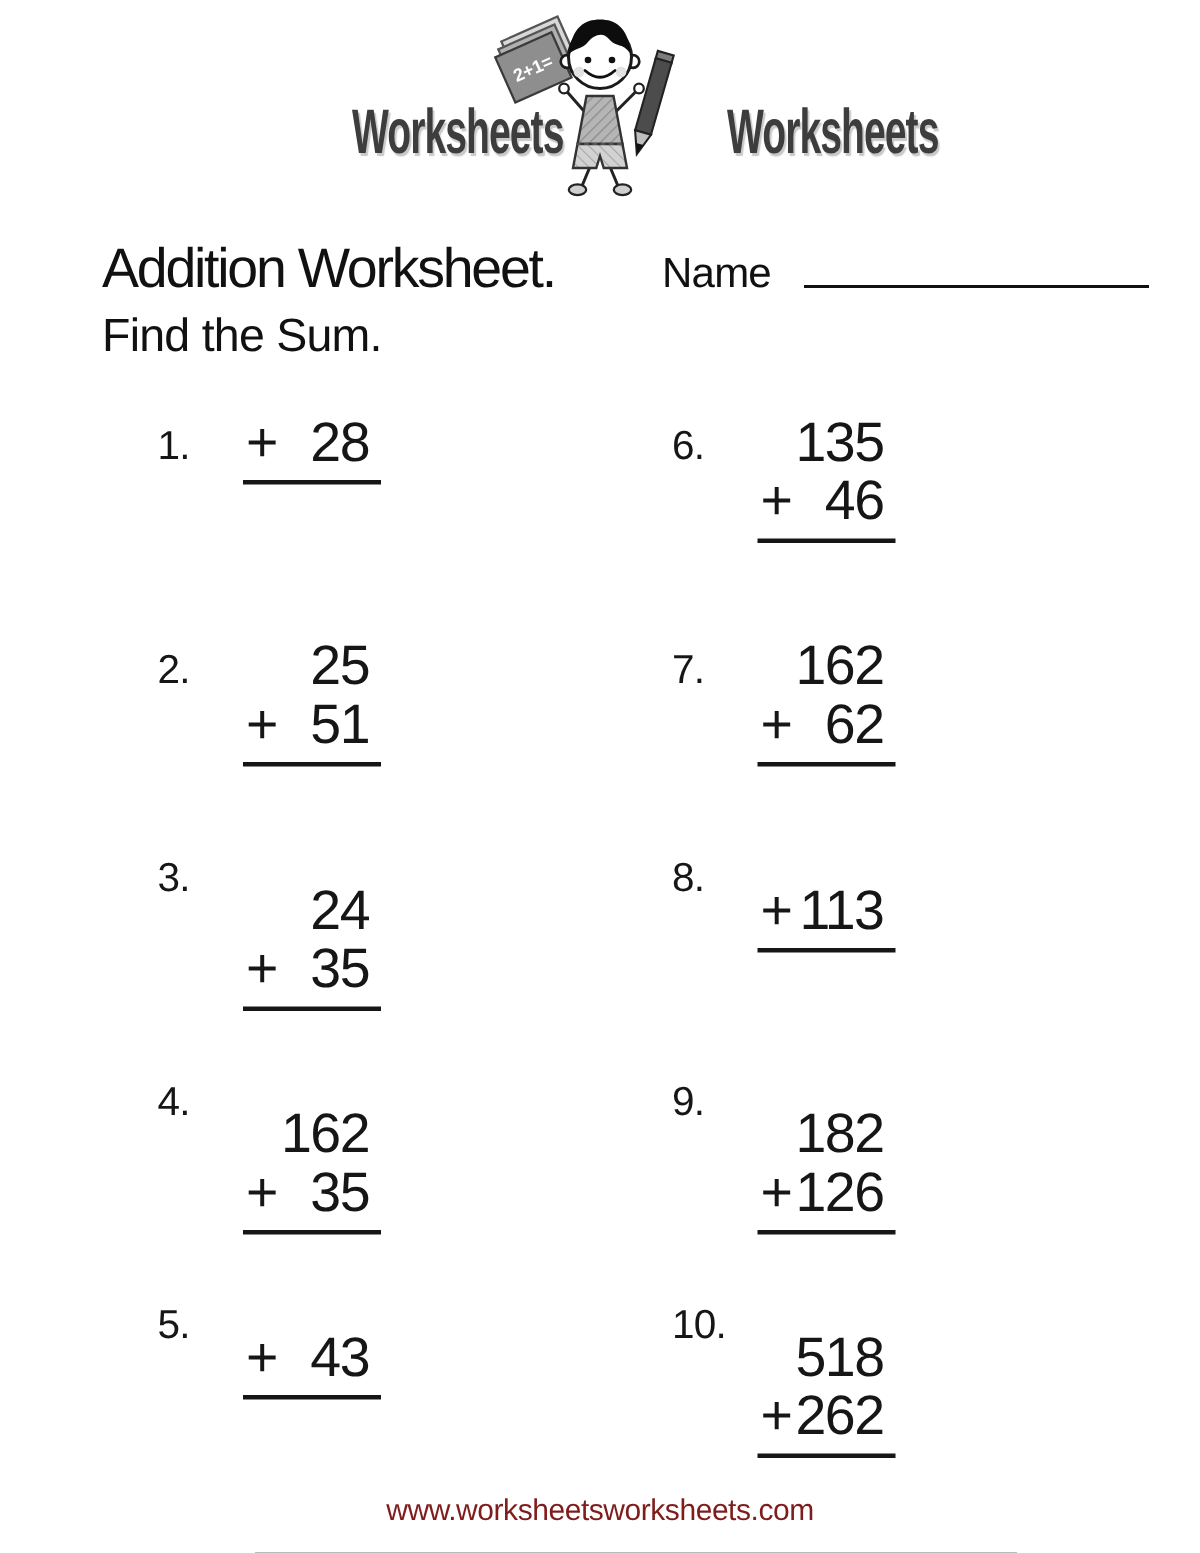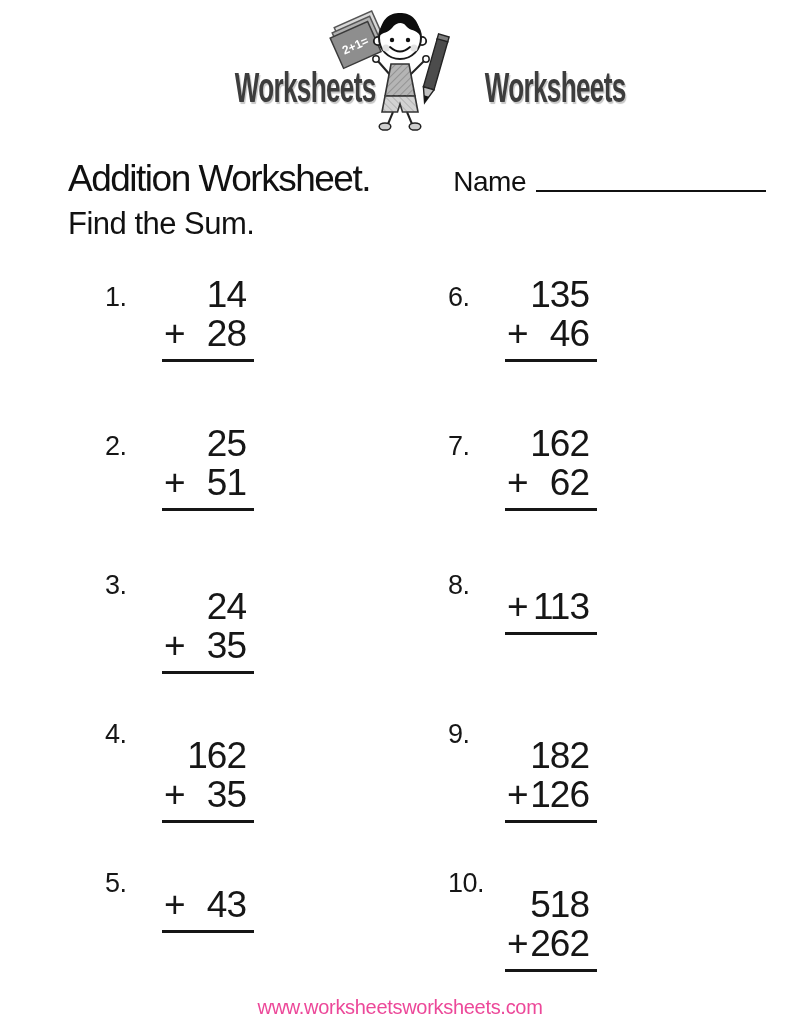--- a/index.html
+++ b/index.html
@@ -59,21 +59,21 @@
   }
   .page-title {
     font-size: 37px;
     font-weight: 400;
     letter-spacing: -1.5px;
     color: #111;
   }
   .name-field {
     display: flex;
     align-items: flex-end;
-    gap: 10px;
+    gap: 22px;
     padding-bottom: 2px;
   }
   .name-label { font-size: 28px; letter-spacing: -0.5px; color: #111; }
   .name-line {
     width: 230px;
     height: 0;
     border-bottom: 2px solid #111;
     margin-bottom: 6px;
   }
   .instructions {
@@ -126,21 +126,21 @@
 
   
   .footer {
     position: absolute;
     left: 0;
     right: 0;
     bottom: 16px;
     text-align: center;
     font-size: 20px;
     letter-spacing: -0.3px;
-    color: #ec4899;
+    color: #7f1d1d;
   }
 </style>
 </head>
 <body>
 
 <div class="page">
 
   <header class="logo">
     <span class="logo-word">Worksheets</span>
 
@@ -208,21 +208,20 @@
 
   <p class="instructions">Find the Sum.</p>
 
   <main class="problems">
 
     <div class="pcol">
 
       <div class="problem">
         <span class="pnum">1.</span>
         <div class="pbody">
-          <div class="op1">14</div>
           <div class="op2">
             <span>+</span>
             <span>28</span>
           </div>
           <div></div>
         </div>
       </div>
 
       <div class="problem">
         <span class="pnum">2.</span>

